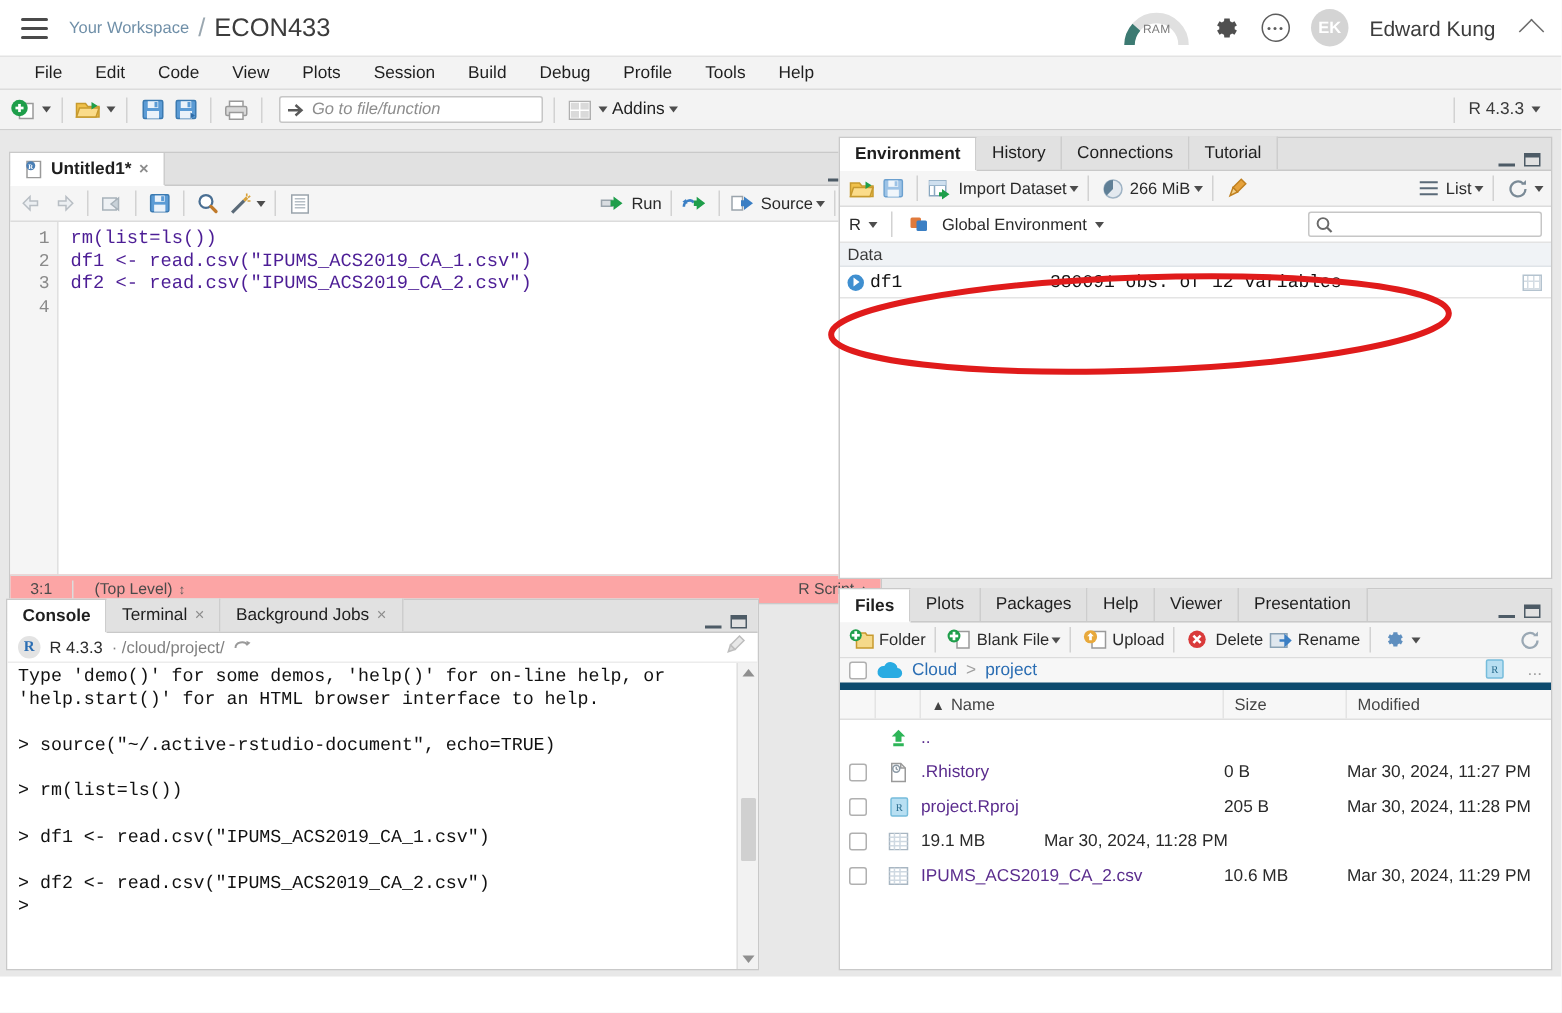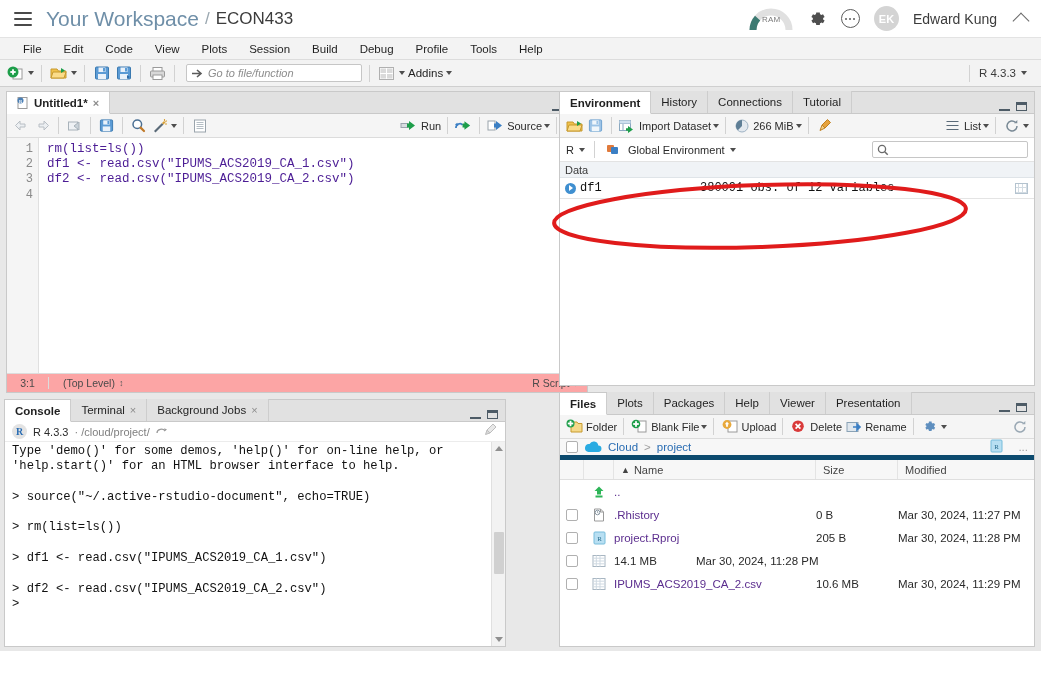--- a/index.html
+++ b/index.html
@@ -15,21 +15,21 @@
   #cloud-bar {
     height: 38px; width: 1041px;
     background: #fff;
     display: flex; align-items: center;
     position: relative;
     border-bottom: 1px solid #e3e3e3;
   }
   #hamburger { width: 18px; height: 14px; margin-left: 14px; margin-right: 14px;
     display: flex; flex-direction: column; justify-content: space-between; cursor: pointer; }
   #hamburger i { display: block; height: 2px; background: #4a4a4a; border-radius: 1px; }
-  .bc-ws { font-size: 21px; color: #6f8fa8; }
+  .bc-ws { font-size: 11px; color: #6f8fa8; }
   .bc-sep { font-size: 17px; color: #9aa7b0; margin: 0 6px; }
   .bc-proj { font-size: 17px; color: #3c3c3c; }
   #cloud-right { margin-left: auto; display: flex; align-items: center; gap: 14px; padding-right: 14px; }
   .ram-gauge { width: 44px; height: 26px; position: relative; }
   .ram-gauge svg { display:block; }
   .ram-label { position: absolute; left: 13px; top: 9px; font-size: 8px; color: #7b7b7b; letter-spacing: .2px;}
   .gear { width: 20px; height: 20px; }
   .dots { width: 19px; height: 19px; border: 1.5px solid #5c5c5c; border-radius: 50%;
     display: flex; align-items: center; justify-content: center; gap: 2px; }
   .dots i { width: 2px; height: 2px; background: #5c5c5c; border-radius: 50%; display:block; }
@@ -60,21 +60,21 @@
     display: flex; align-items: center; padding-left: 3px; gap: 4px; margin-left: 4px;
   }
   #gotofile span { font-size: 11px; color: #8d8d8d; font-style: italic; }
   .addins-lbl { font-size: 11.5px; color: #1f1f1f; }
   #rver { margin-left: auto; display: flex; align-items: center; gap: 5px; padding-right: 8px;
     font-size: 11.5px; color: #3a3a3a; }
 
   
   #workspace { position: relative; width: 1041px; height: 564px; background: #e8e8e8; }
   .pane { position: absolute; background: #fff; border: 1px solid #c9c9c9; display: flex; flex-direction: column; }
-  #pane-source   { left: 6px;  top: 4px;   width: 582px; height: 302px; }
+  #pane-source   { left: 6px;  top: 14px;   width: 582px; height: 302px; }
   #pane-console  { left: 4px;  top: 312px; width: 502px; height: 248px; }
   #pane-env      { left: 559px; top: 4px;  width: 476px; height: 295px; }
   #pane-files    { left: 559px; top: 305px; width: 476px; height: 255px; }
 
   
   .tabstrip { height: 22px; background: #e1e1e1; display: flex; align-items: flex-end; position: relative;
     border-bottom: 1px solid #c9c9c9; }
   .tab { height: 22px; padding: 0 10px; display: flex; align-items: center; gap: 5px;
     font-size: 11.5px; color: #1f1f1f; background: #e1e1e1; border-right: 1px solid #cdcdcd; cursor: pointer;}
   .tab.active { background: #fff; font-weight: bold; border-bottom: 1px solid #fff; margin-bottom: -1px; }
@@ -793,21 +793,21 @@
         <div class="f-c0" style="justify-content:center">
             <span class="chk"></span>
           </div>
         <div class="f-c1" style="justify-content:center">
           <svg width="14" height="12" viewBox="0 0 14 12">
             <rect x="1" y="0.5" width="12" height="11" fill="#fff" stroke="#a8b6c2"></rect>
             <path d="M1 3.2h12M1 6h12M1 8.8h12M4.3 .5v11M8 .5v11" stroke="#cfd9e2"></path>
           </svg>
         </div>
         <div class="f-c3">
-            <span class="fsize">14.1 MB</span>
+            <span class="fsize">19.1 MB</span>
           </div>
         <div class="f-c4">
             <span class="fmod">Mar 30, 2024, 11:28 PM</span>
           </div>
       </div>
 
       <div class="file-row">
         <div class="f-c0" style="justify-content:center">
             <span class="chk"></span>
           </div>

